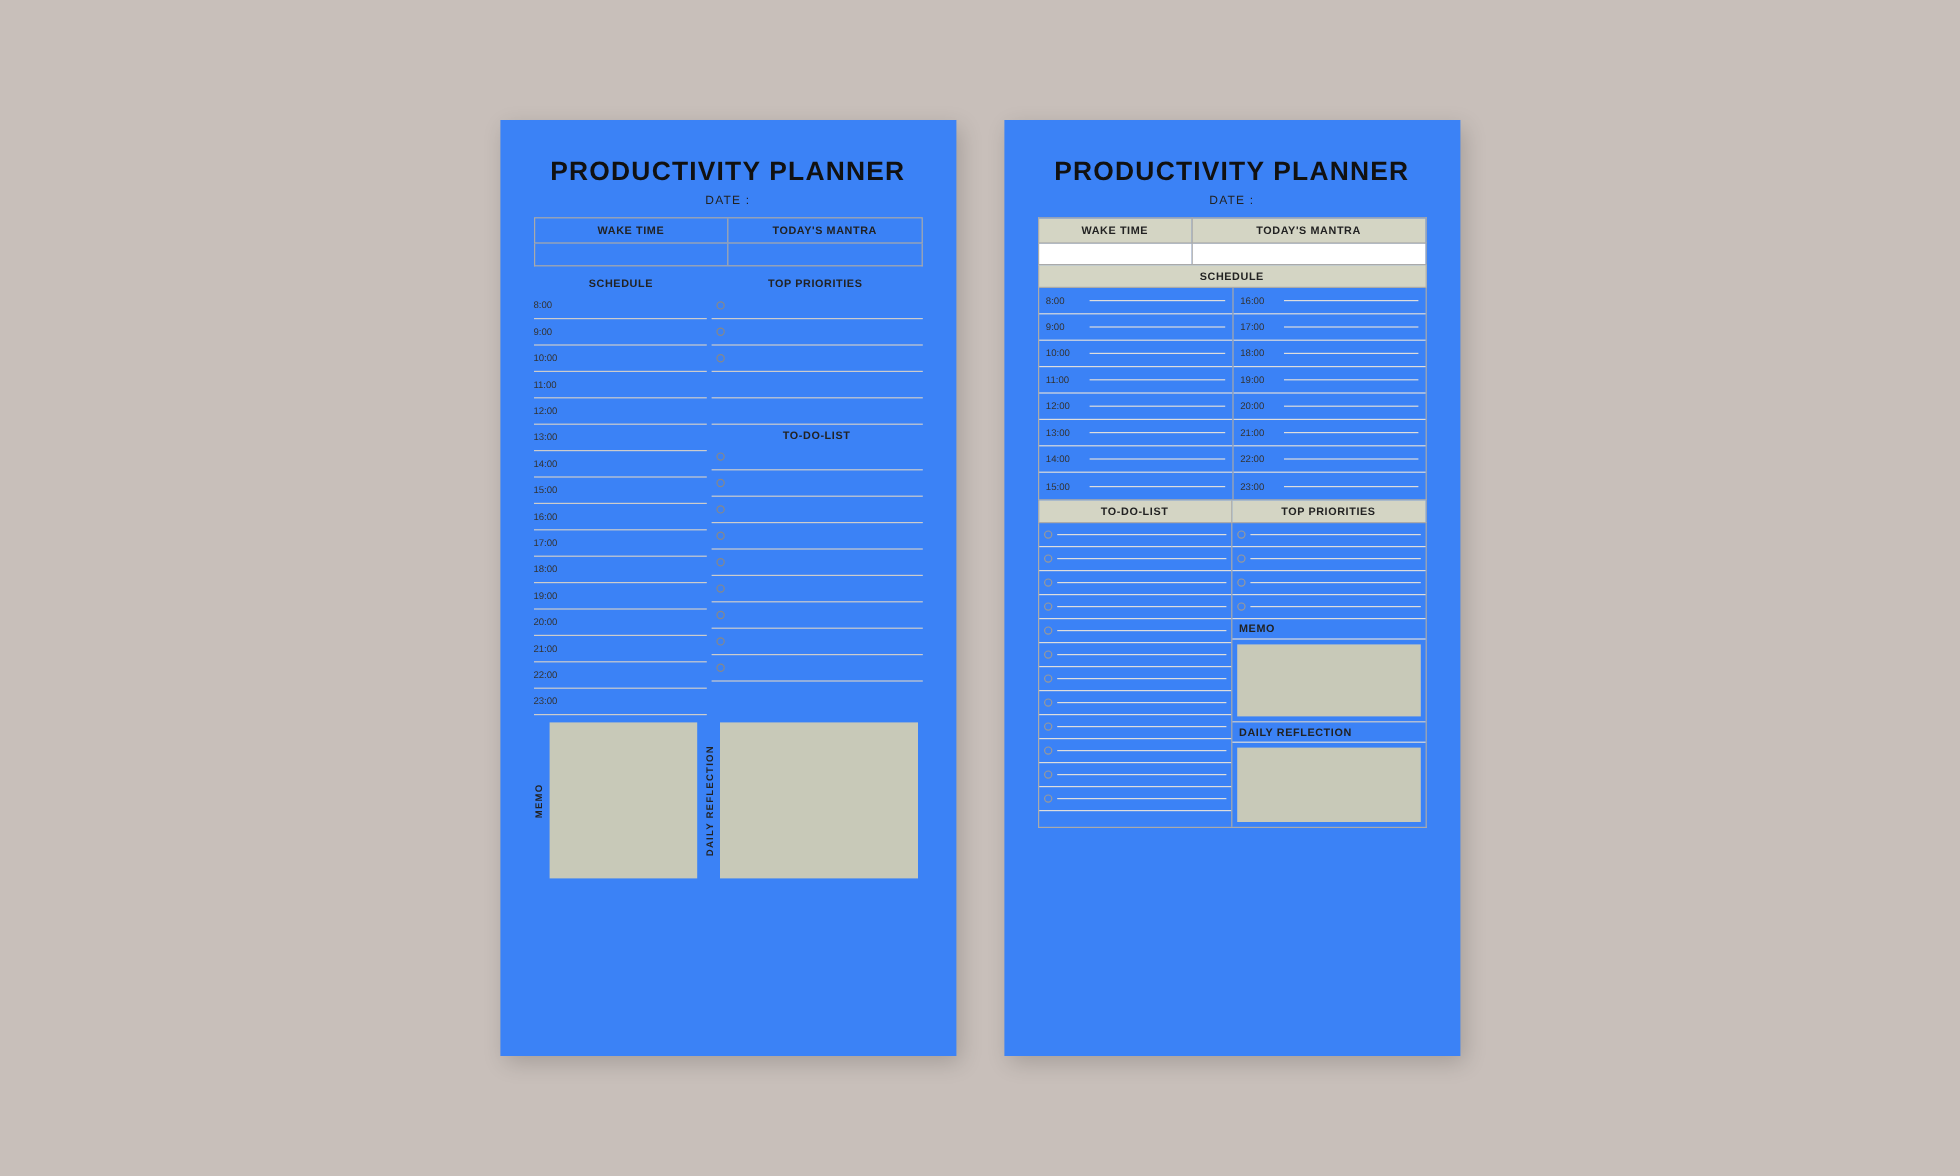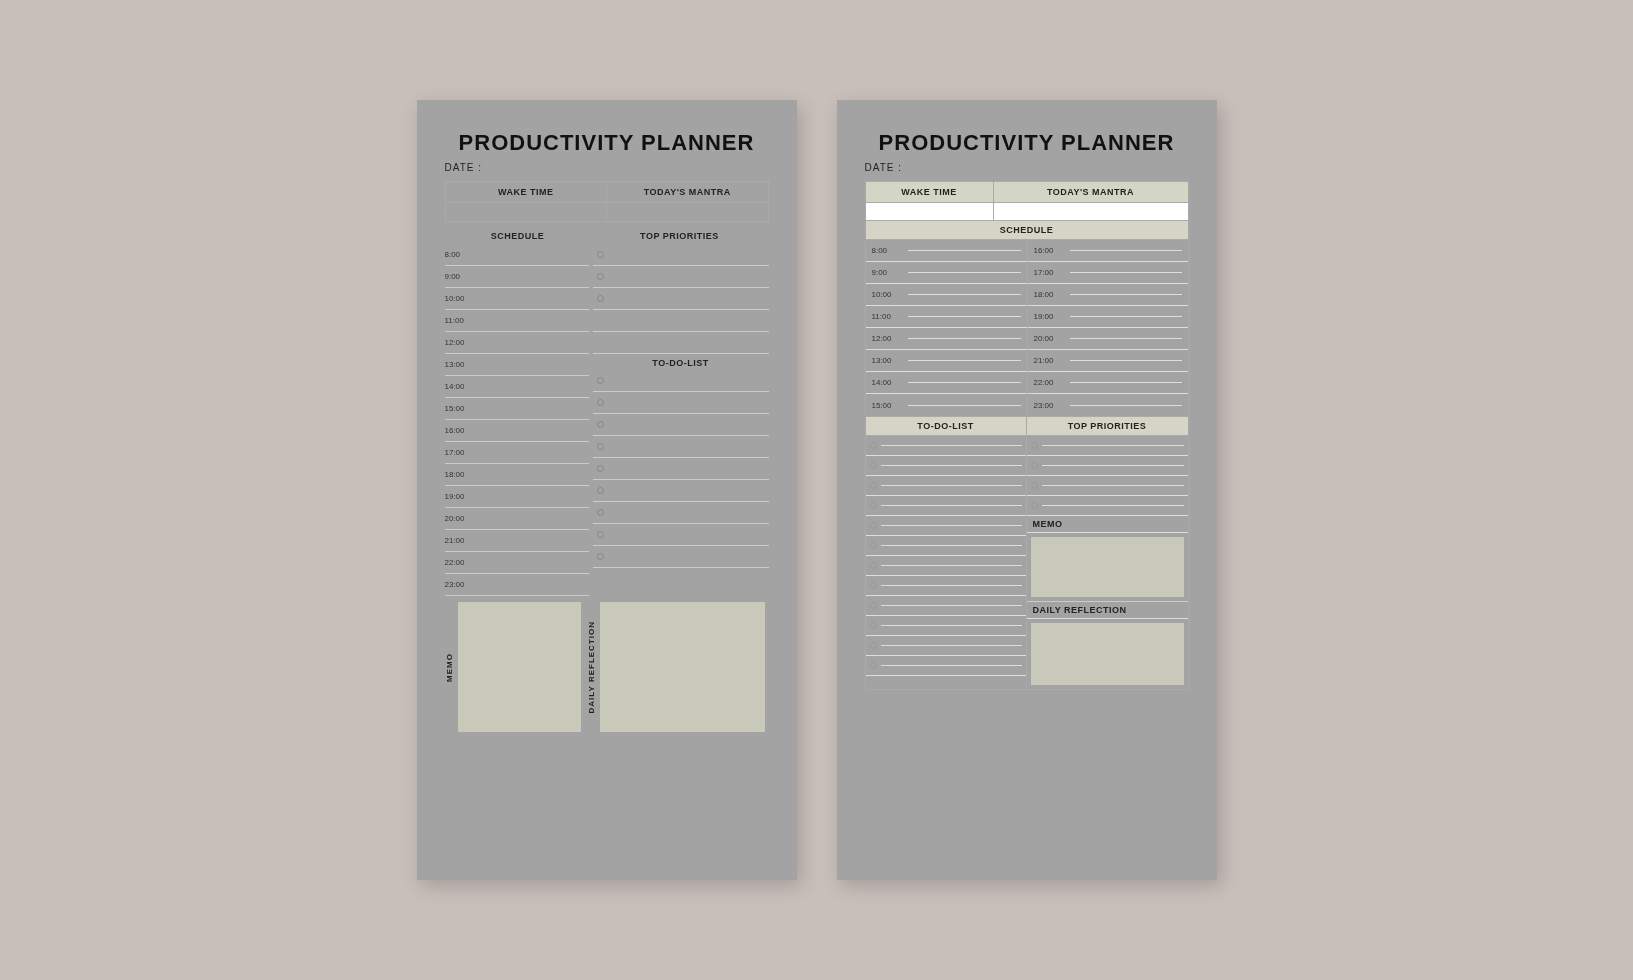--- a/index.html
+++ b/index.html
@@ -9,38 +9,39 @@
       background-color: #c8bfba;
       display: flex;
       align-items: center;
       justify-content: center;
       gap: 40px;
       font-family: Arial, Helvetica, sans-serif;
       overflow: hidden;
     }
 
     .planner-page {
-      background: #a3a3a3;
+      background: #3b82f6;
       width: 380px;
       min-height: 780px;
       padding: 30px 28px 28px 28px;
       box-shadow: 4px 6px 18px rgba(0,0,0,0.18);
       position: relative;
     }
 
     .page-title {
       font-size: 22px;
       font-weight: 900;
       text-align: center;
       letter-spacing: 1px;
       margin-bottom: 6px;
       color: #111;
     }
 
     .date-line {
+      text-align: center;
       font-size: 10px;
       letter-spacing: 1px;
       margin-bottom: 8px;
       color: #222;
     }
 
     
     .left-header-row {
       display: flex;
       border: 1px solid #aaa;

